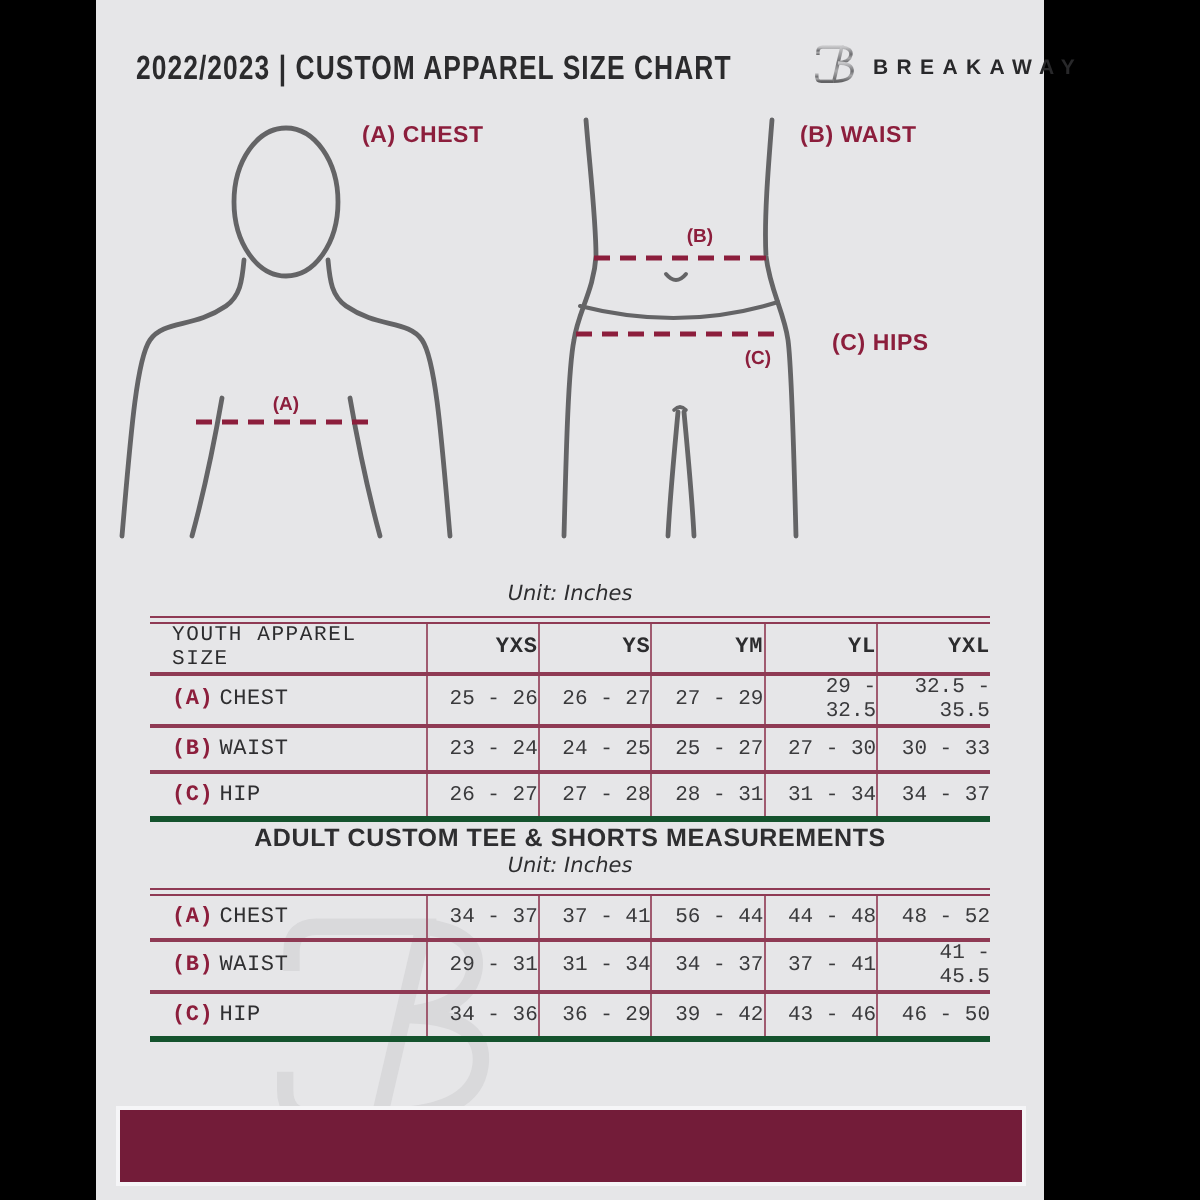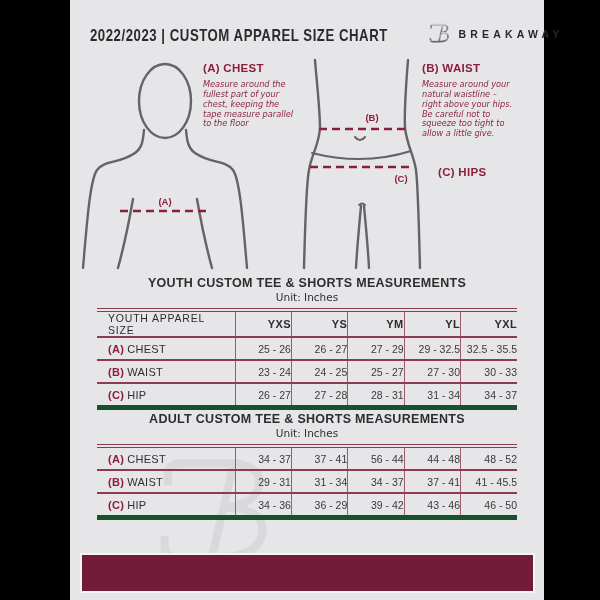--- a/index.html
+++ b/index.html
@@ -1,21 +1,21 @@
 <!DOCTYPE html>
 <html><head>
 <meta charset="utf-8">
 <style>
   html,body{margin:0;padding:0;background:#000;}
   .stage{position:relative;width:600px;height:600px;margin:0 auto;background:#000;overflow:hidden;
          font-family:"Liberation Sans",sans-serif;-webkit-font-smoothing:antialiased;}
   .bar{position:absolute;top:0;height:600px;background:#000;}
   .bar.left{left:0;width:63px;}
   .bar.right{left:537px;width:63px;}
-  .page{position:absolute;left:70px;top:0;width:474px;height:600px;background:#e6e6e8;}
+  .page{position:absolute;left:48px;top:0;width:474px;height:600px;background:#e6e6e8;}
 
   
   .header{position:absolute;left:20px;right:14px;top:21px;height:26px;display:flex;align-items:center;justify-content:space-between;}
   .hd-title{font-weight:700;font-size:15px;letter-spacing:.6px;color:#2b2b2d;white-space:nowrap;
             transform:scale(.88,1.12);transform-origin:left center;}
   .brandbox{display:flex;align-items:center;gap:7px;text-align:right;}
   .brand-text{font-weight:700;font-size:10.5px;letter-spacing:4.2px;color:#28282a;white-space:nowrap;}
 
   
   .diagrams{position:absolute;left:0;top:0;width:474px;height:280px;}
@@ -32,24 +32,24 @@
   .dash{stroke:#8c1e3c;stroke-width:2.4;stroke-dasharray:8 5;fill:none;}
   .dlabel{font-size:9.5px;font-weight:700;fill:#8c1e3c;font-family:"Liberation Sans",sans-serif;}
 
   
   .watermark{position:absolute;left:82px;top:438px;z-index:1;opacity:1;}
   .watermark path{fill:none;stroke:#d9d9db;stroke-width:2.6;}
 
   
   .sect-title{position:absolute;left:0;width:474px;text-align:center;font-weight:700;font-size:12.5px;
               letter-spacing:.3px;color:#2e2e30;z-index:2;}
-  .sect-unit{position:absolute;left:0;width:474px;text-align:center;font-size:11.5px;
+  .sect-unit{position:absolute;left:0;width:474px;text-align:center;font-style:italic;font-size:11.5px;
              color:#2e2e30;z-index:2;font-family:"DejaVu Sans",sans-serif;font-size:10.5px;}
   .size-table{position:absolute;left:27px;width:420px;border-collapse:collapse;table-layout:fixed;z-index:2;
-              border-top:4px double #8f3a54;border-bottom:5px solid #14532d;}
+              border-top:4px double #8f3a54;border-bottom:3px solid #14532d;font-family:Liberation Mono, monospace;}
   .size-table th,.size-table td{height:21px;padding:0;vertical-align:middle;text-align:right;
               font-weight:400;color:#353537;}
   .size-table tr+tr th,.size-table tr+tr td{border-top:2px solid #8f3a54;}
   .size-table th:not(:first-child),.size-table td:not(:first-child){border-left:1.5px solid #a05b70;}
   .size-table col.c0{width:138px;}
   .size-table .colhead{font-weight:700;font-size:11px;letter-spacing:.4px;color:#2c2c2e;}
   .size-table .rowhead-top{font-weight:400;font-size:10.5px;letter-spacing:.8px;text-align:left;padding-left:11px;color:#2c2c2e;}
   .size-table .rowhead{text-align:left;padding-left:11px;font-size:11px;letter-spacing:.3px;color:#2f2f31;}
   .size-table .rowhead .rp{font-weight:700;color:#8c1e3c;margin-right:3px;}
   .size-table td.val{font-size:10.5px;color:#3a3a3c;}
@@ -120,51 +120,39 @@
         <line class="dash" x1="113" y1="211" x2="203" y2="211"></line>
         <line class="dash" x1="312" y1="129" x2="400" y2="129"></line>
         <line class="dash" x1="303" y1="167" x2="406" y2="167"></line>
         <text class="dlabel" x="158" y="205" text-anchor="middle">(A)</text>
         <text class="dlabel" x="365" y="121" text-anchor="middle">(B)</text>
         <text class="dlabel" x="394" y="182" text-anchor="middle">(C)</text>
       </svg>
 
       <div class="instr chest">
         <h3>(A) CHEST</h3>
-        <p>Measure around the
-fullest part of your
-chest, keeping the
-tape measure parallel
-to the floor</p>
       </div>
       <div class="instr waist">
         <h3>(B) WAIST</h3>
-        <p>Measure around your
-natural waistline –
-right above your hips.
-Be careful not to
-squeeze too tight to
-allow a little give.</p>
       </div>
       <div class="instr hips">
         <h3>(C) HIPS</h3>
       </div>
     </div>
 
     <div class="watermark">
       <svg width="126" height="139" viewBox="0 0 40 44">
         <path d="M 28 8 L 9 8 Q 5 8 5 12 L 5 15"></path>
         <path d="M 26 8 L 19 38"></path>
         <path d="M 26 8 Q 35 9 34 15 Q 33 21 22.5 22"></path>
         <path d="M 22.5 22 Q 36 22 35 30 Q 34 38 19 38"></path>
         <path d="M 19 38 L 8 38 Q 4 38 4 34 L 4 31"></path>
       </svg>
     </div>
 
-    <div class="sect-title y-title">YOUTH CUSTOM TEE &amp; SHORTS MEASUREMENTS</div>
     <div class="sect-unit y-unit">Unit: Inches</div>
     <table class="size-table y-table">
       <colgroup>
           <col class="c0">
           <col>
           <col>
           <col>
           <col>
           <col>
         </colgroup>

